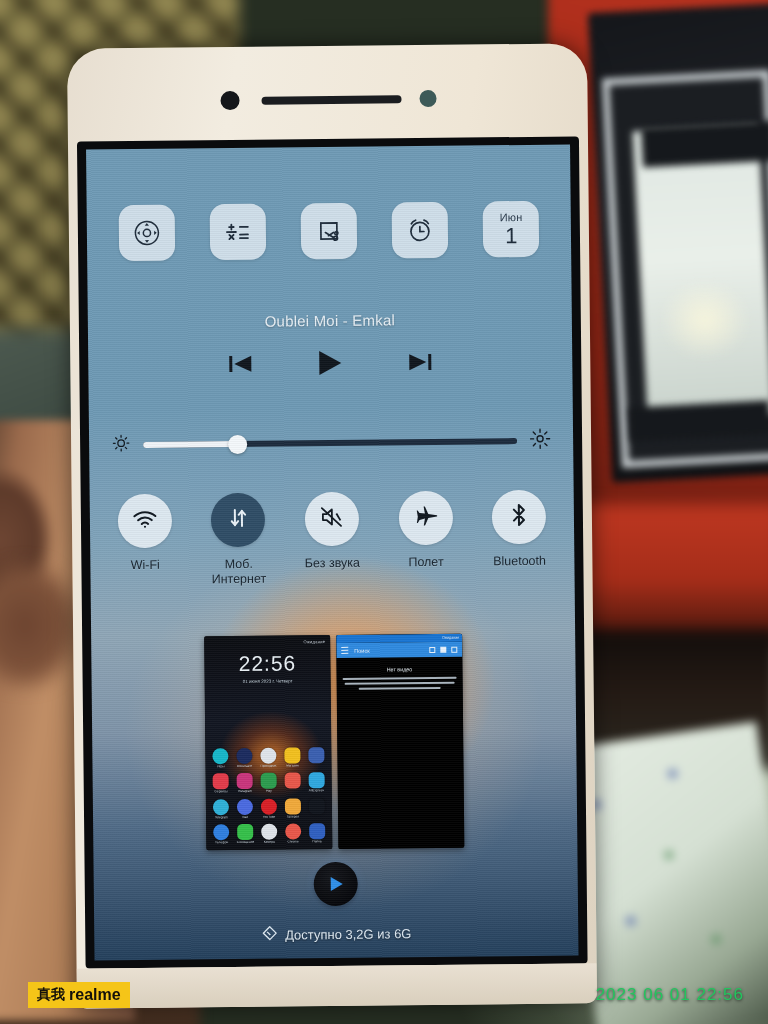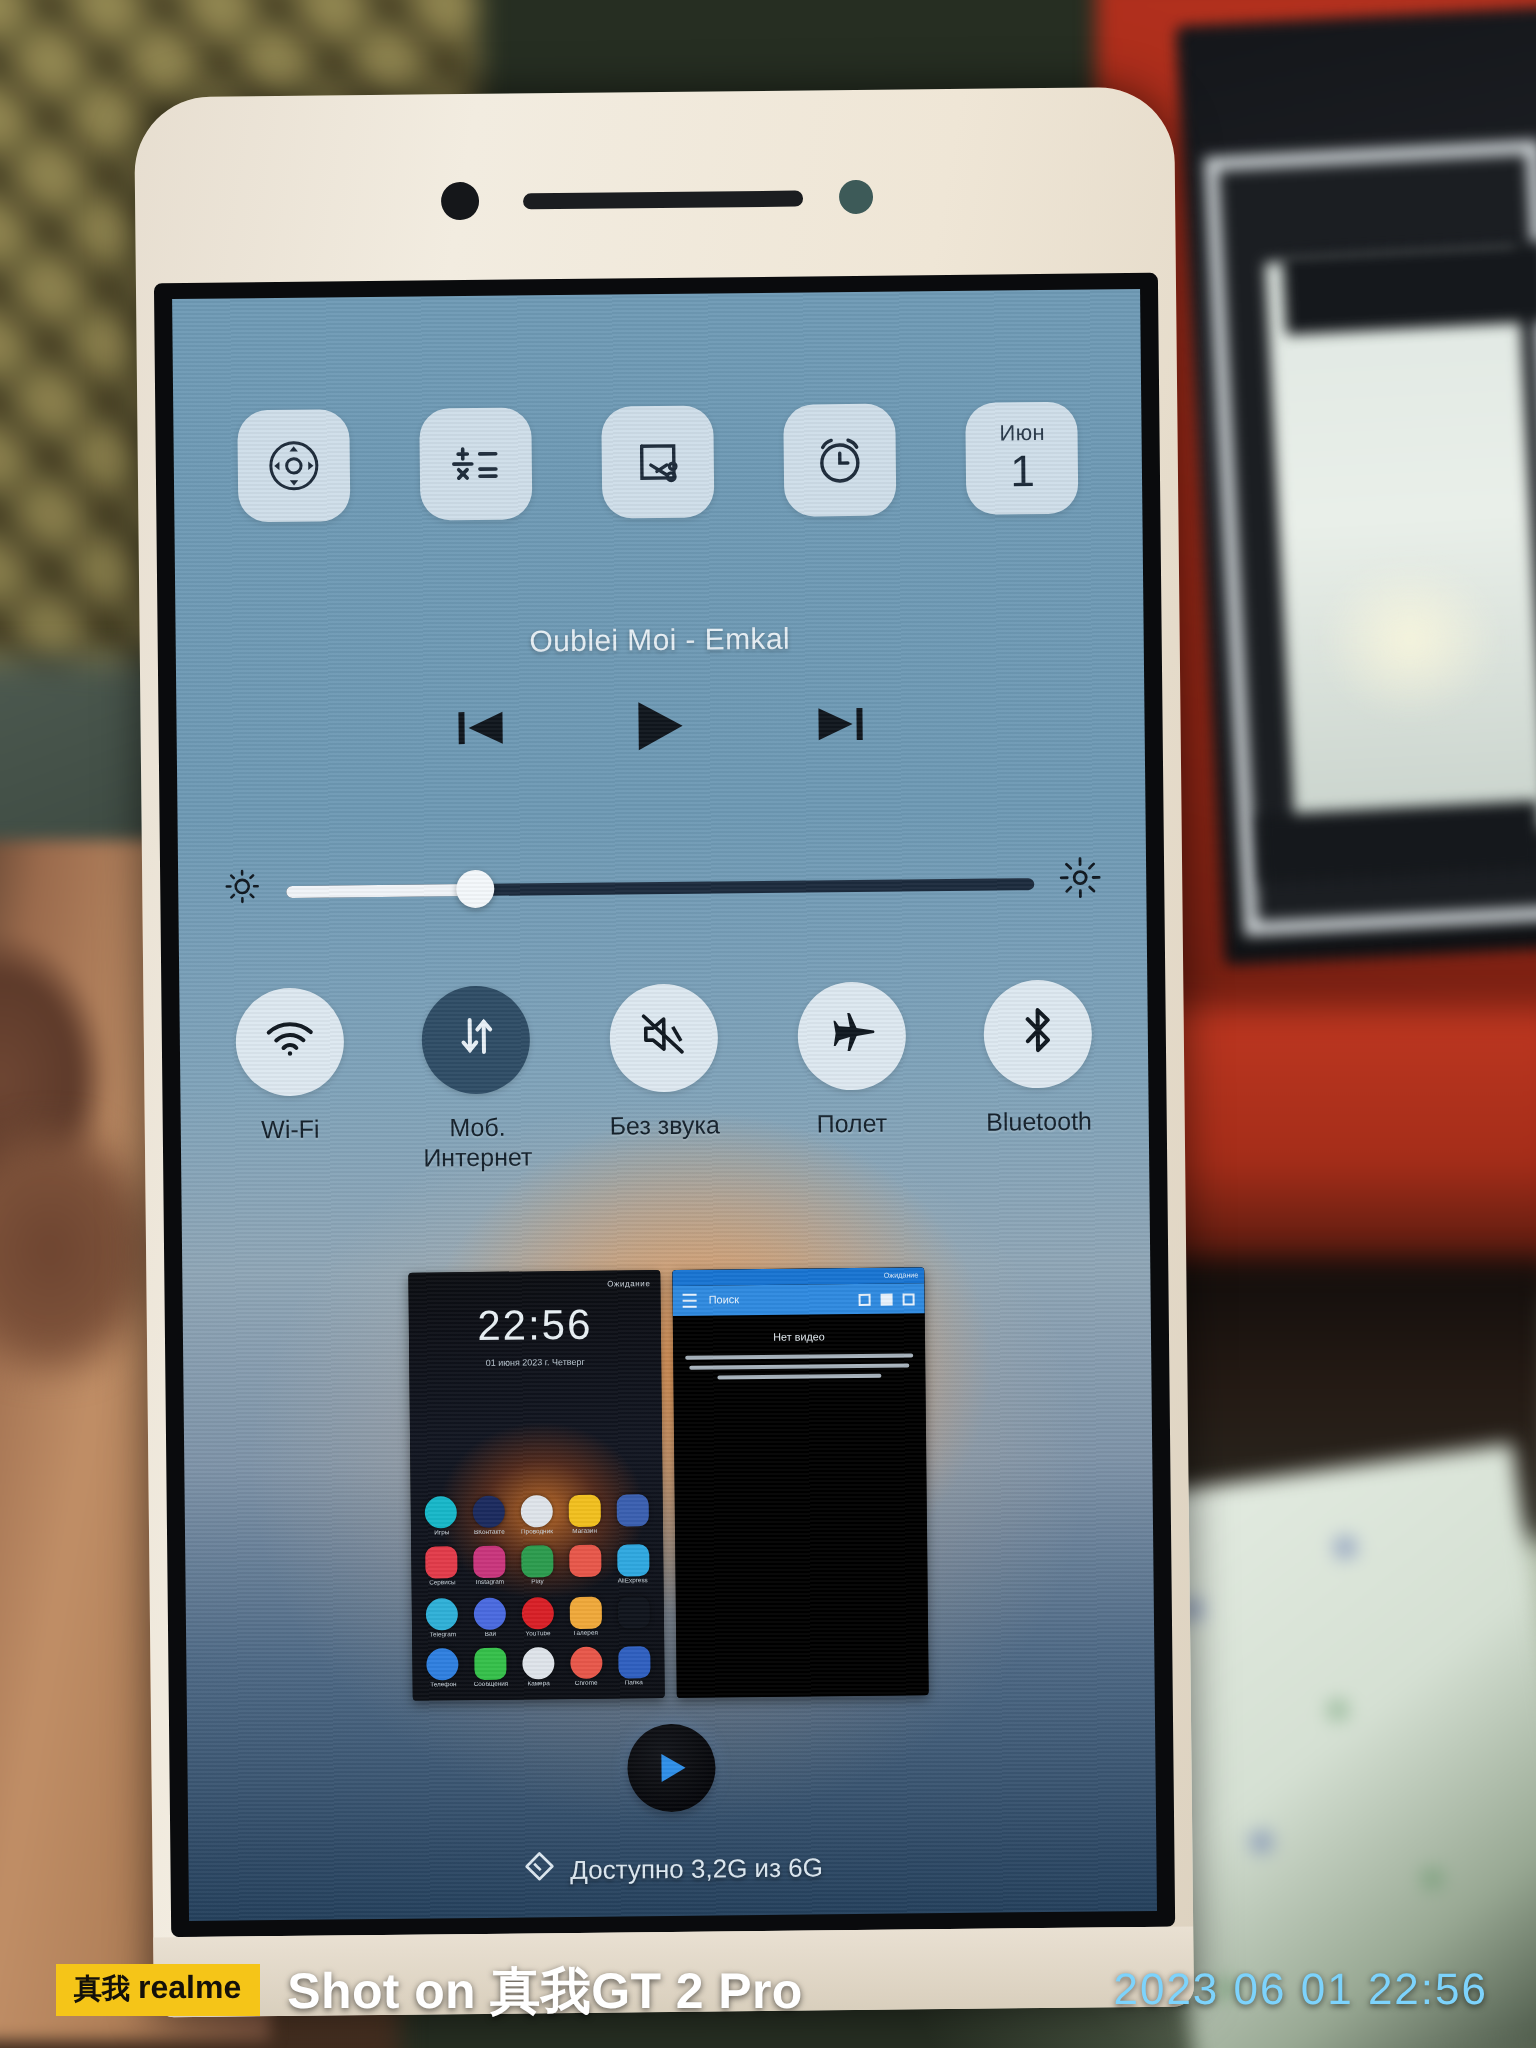--- a/index.html
+++ b/index.html
@@ -339,21 +339,21 @@
     display:flex; align-items:center; gap:4px;
     line-height:1.25;
   }
   .wm-badge .cjk { font-size:14px; font-weight:700; }
   .wm-text {
     margin-left:14px; color:#ffffff; font-size:25px; font-weight:600;
     letter-spacing:.2px;
     text-shadow:0 1px 3px rgba(0,0,0,.6);
   }
   .wm-time {
-    margin-left:auto; color:#7dd3fc; font-size:22px; letter-spacing:1px;
+    margin-left:auto; color:#22c55e; font-size:17px; letter-spacing:1px;
     text-shadow:0 1px 3px rgba(0,0,0,.65);
   }
 </style>
 </head>
 <body>
 
 <div id="photo">
   <div class="bg-base"></div>
   <div class="fabric"></div>
   <div class="red-surface"></div>
@@ -702,15 +702,14 @@
 
     <div class="chin"></div>
   </div>
 </div>
 
 <div class="watermark">
   <div class="wm-badge">
     <span class="cjk">真我</span>
       <span>realme</span>
   </div>
-  <div class="wm-text">Shot on 真我GT 2 Pro</div>
   <div class="wm-time">2023 06 01 22:56</div>
 </div>
 
 </body></html>

